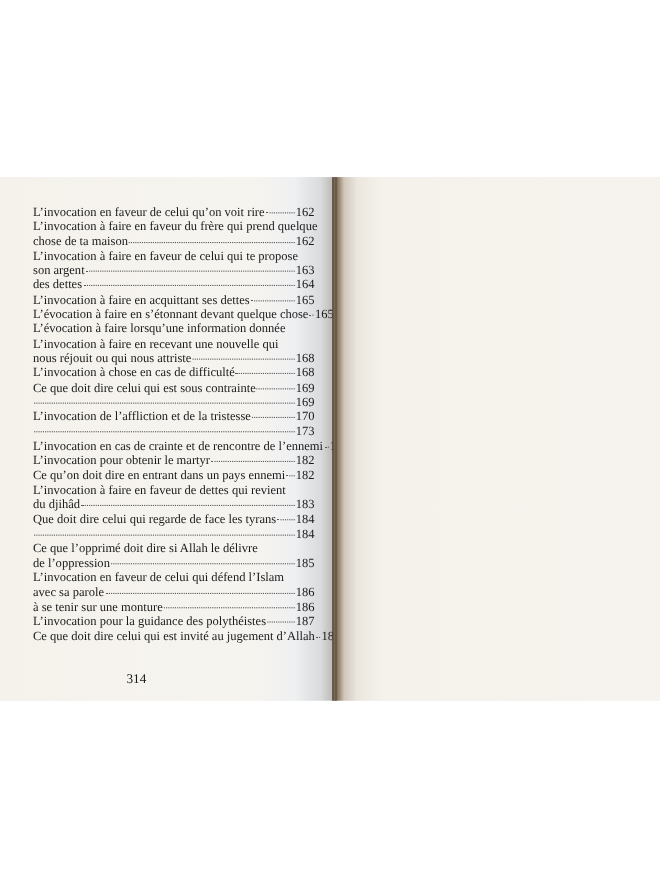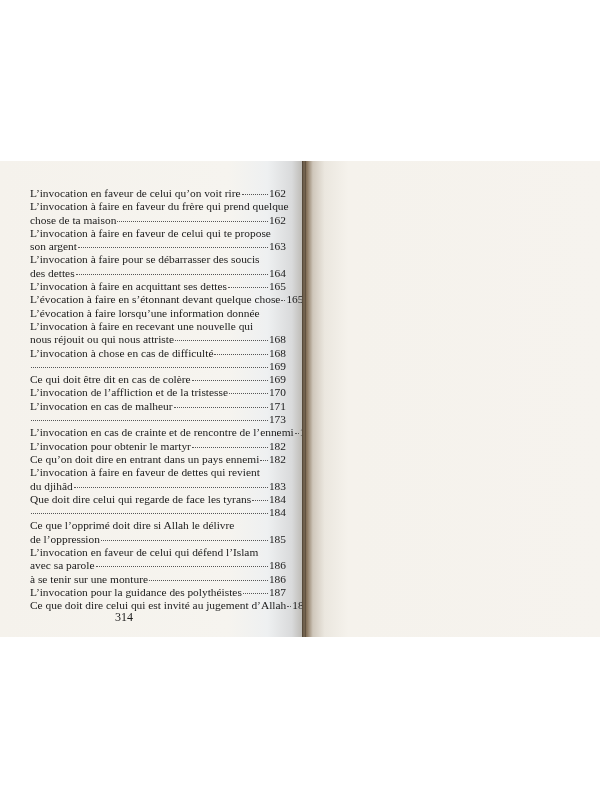--- a/index.html
+++ b/index.html
@@ -83,21 +83,20 @@
         </div>
         <div class="entry">
           <span class="line">L’invocation à faire en faveur de celui qui te propose</span>
           <span class="line last">
             <span class="txt">son argent</span>
             <span class="dots"></span>
             <span class="pg">163</span>
           </span>
         </div>
         <div class="entry">
-          <span class="line">L’invocation à faire pour se débarrasser des soucis</span>
           <span class="line last">
             <span class="txt">des dettes</span>
             <span class="dots"></span>
             <span class="pg">164</span>
           </span>
         </div>
         <div class="entry">
           <span class="line last">
             <span class="txt">L’invocation à faire en acquittant ses dettes</span>
             <span class="dots"></span>
@@ -124,43 +123,36 @@
         </div>
         <div class="entry">
           <span class="line last">
             <span class="txt">L’invocation à chose en cas de difficulté</span>
             <span class="dots"></span>
             <span class="pg">168</span>
           </span>
         </div>
         <div class="entry">
           <span class="line last">
+            <span class="txt">Ce que doit dire celui qui est sous contrainte</span>
             <span class="dots"></span>
             <span class="pg">169</span>
           </span>
         </div>
         <div class="entry">
           <span class="line last">
-            <span class="txt">Ce qui doit être dit en cas de colère</span>
             <span class="dots"></span>
             <span class="pg">169</span>
           </span>
         </div>
         <div class="entry">
           <span class="line last">
             <span class="txt">L’invocation de l’affliction et de la tristesse</span>
             <span class="dots"></span>
             <span class="pg">170</span>
-          </span>
-        </div>
-        <div class="entry">
-          <span class="line last">
-            <span class="txt">L’invocation en cas de malheur</span>
-            <span class="dots"></span>
-            <span class="pg">171</span>
           </span>
         </div>
         <div class="entry">
           <span class="line last">
             <span class="dots"></span>
             <span class="pg">173</span>
           </span>
         </div>
         <div class="entry">
           <span class="line last">

